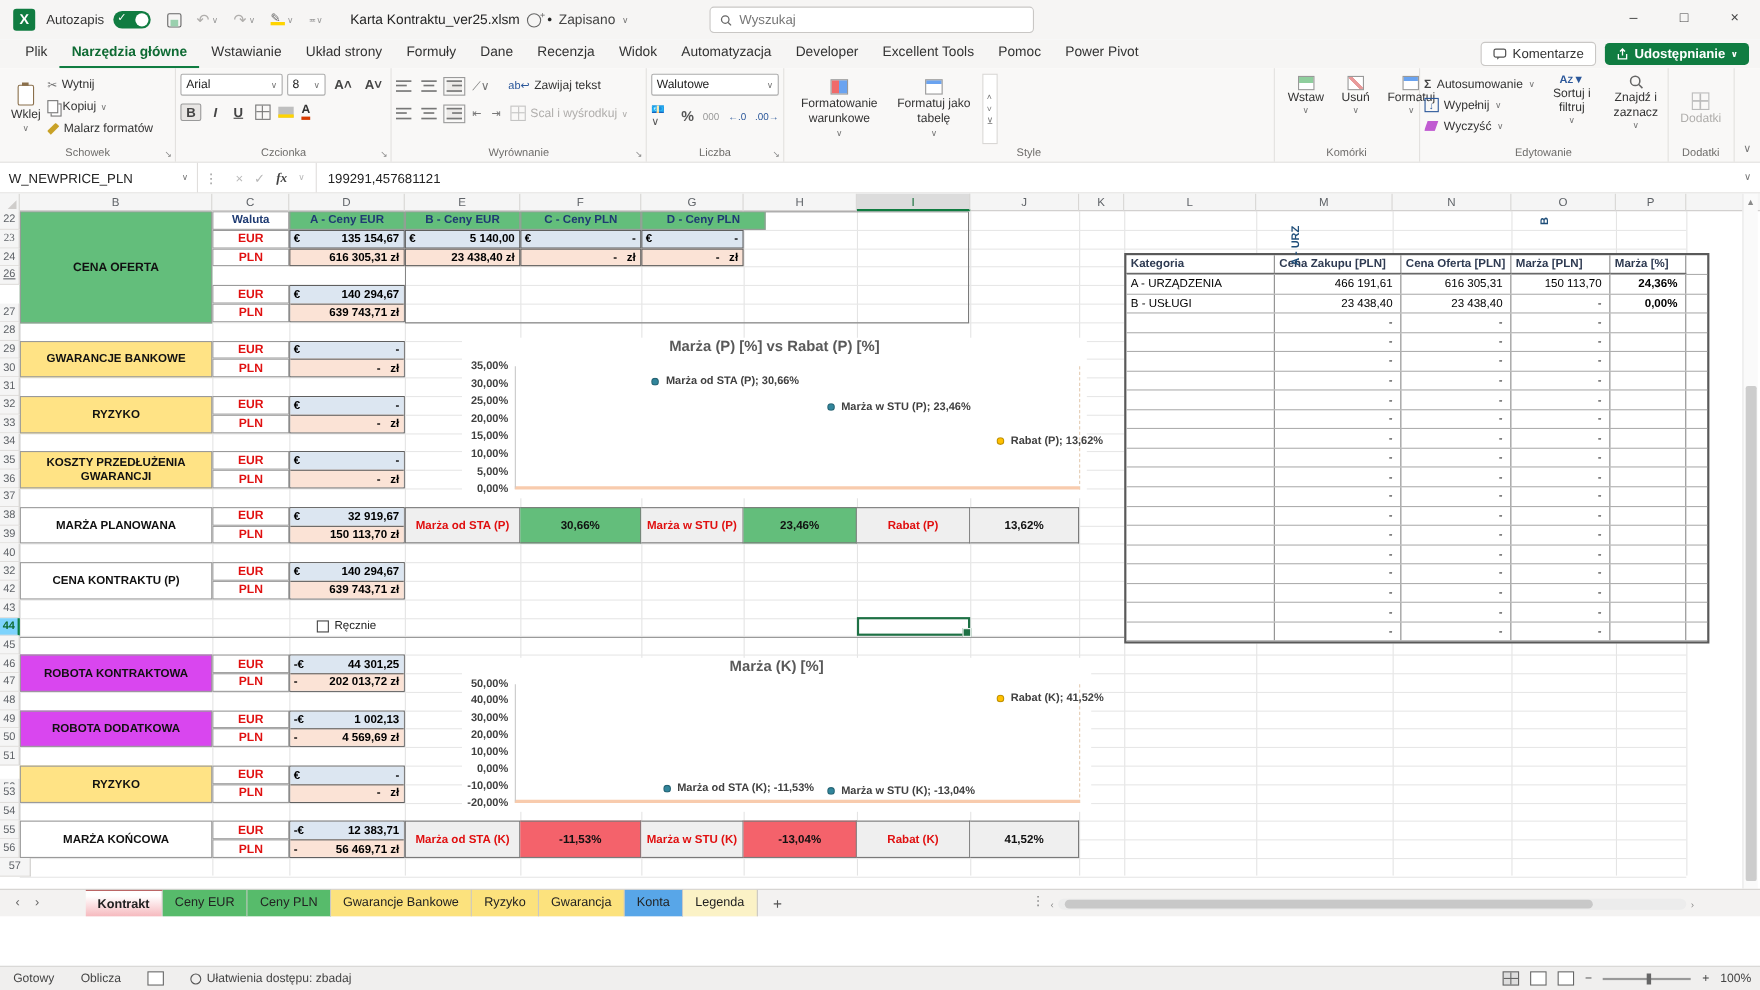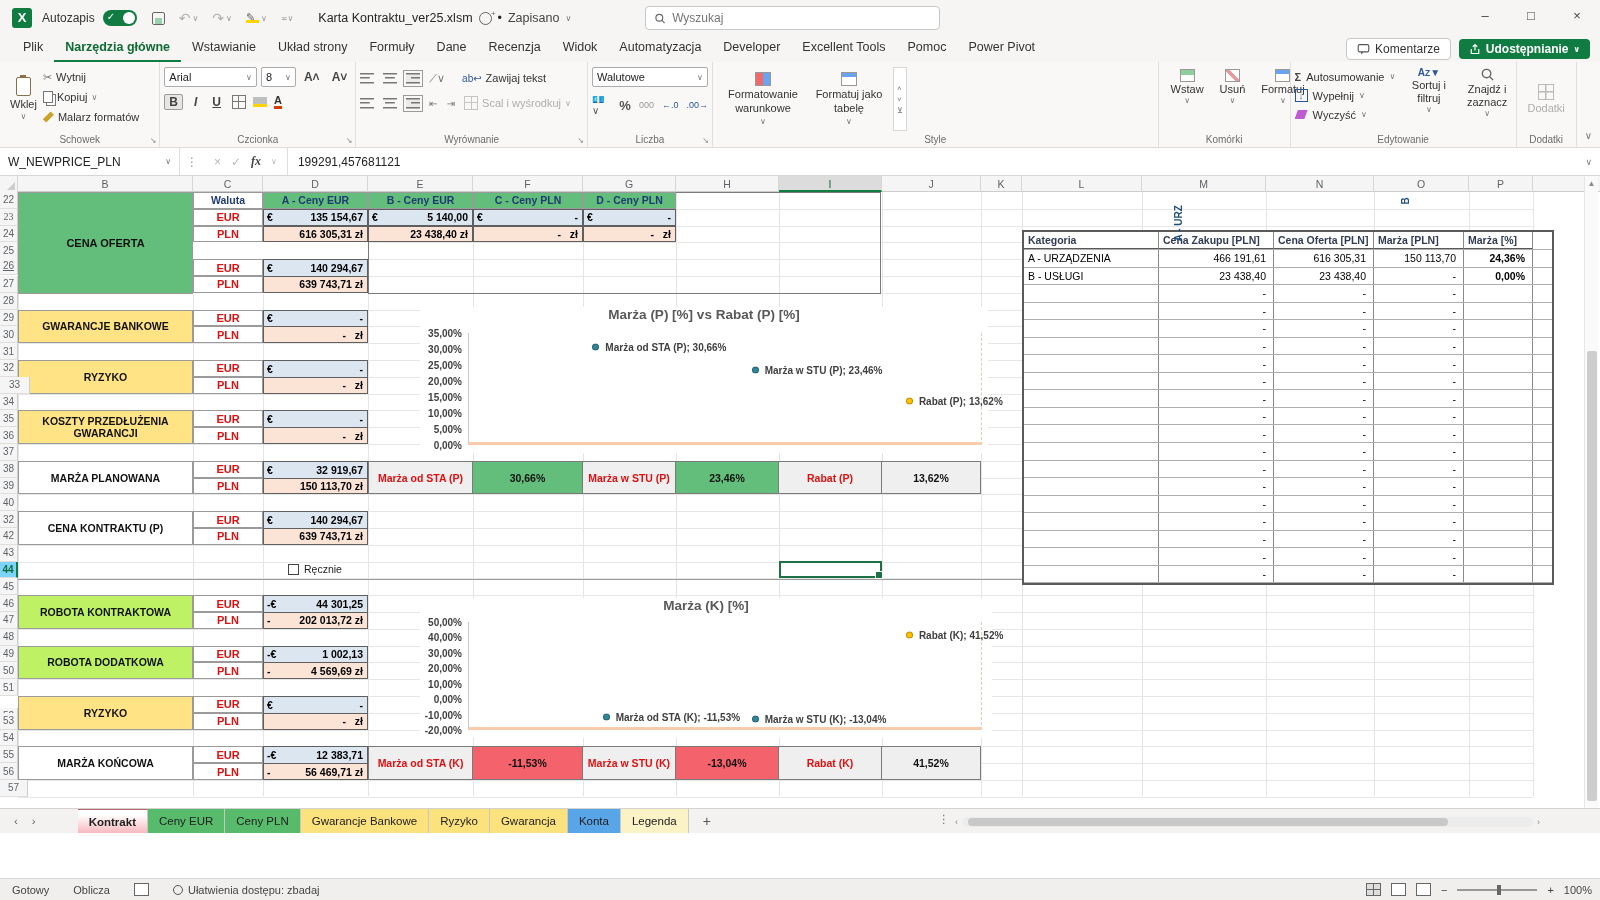--- a/index.html
+++ b/index.html
@@ -78,21 +78,21 @@
 .chcell.hl{background:#dcdcdc;border-bottom:2px solid #107c41;color:#0f6b34}
 .corner{position:absolute;left:0;top:0;width:18px;height:16px;border-right:1px solid #d8d6d4;background:#f5f5f5}
 .corner:after{content:"";position:absolute;right:2px;bottom:2px;border-left:8px solid transparent;border-bottom:8px solid #cfcdcb}
 .rhcell{position:absolute;left:0;width:18px;font-size:10px;color:#5f6368;text-align:center;background:#f5f5f5;border-right:1px solid #cfcdcb;border-bottom:1px solid #e0dedc;display:flex;align-items:center;justify-content:center}
 .rhcell.hl{background:#7dd3fc;color:#0f6b34;font-weight:700;border-right:2px solid #107c41}
 .gline-v{position:absolute;width:1px;background:#e4e4e4}
 .gline-h{position:absolute;height:1px;background:#e7e7e7}
 .cell{position:absolute;display:flex;align-items:center;justify-content:center;font-size:10.5px;color:#111}
 .cell.b{font-weight:700}
 .tone-yellow{background:#ffe385;border:1px solid #9a9a9a}
-.tone-red{background:#bef264;border:1px solid #9a9a9a}
+.tone-red{background:#d946ef;border:1px solid #9a9a9a}
 .tone-white{background:#fff;border:1px solid #9a9a9a}
 .unitcell{background:#fff;border:1px solid #9a9a9a;color:#e01010;font-weight:700;font-size:11px}
 .valbox{position:absolute;border:1px solid #5f5f5f;background:#fff}
 .vrow{position:relative;width:100%;height:50%;display:flex;align-items:center;font-weight:700;font-size:10.5px}
 .vrow .cur{position:absolute;left:3px}
 .vrow .vv{position:absolute;right:4px}
 .vrow.eur{background:#dce6f1}
 .vrow.pln{background:#fbe3d6;border-top:1px solid #5f5f5f}
 .greenhdr{background:#63be7b;border:1px solid #9a9a9a;color:#1f3b73;font-weight:700;font-size:10.5px}
 .bandcell{position:absolute;display:flex;align-items:center;justify-content:center;font-weight:700;font-size:10.5px;border:1px solid #7a7a7a;border-left:none}
@@ -474,21 +474,21 @@
     <div class="outline-rect" style="left:368px;top:16px;width:513px;height:102px"></div>
     <div class="thickline" style="left:18px;top:403px;width:1515px"></div>
 
     <div id="offerBlock">
         <div style="position: absolute; left: 18px; top: 16px; width: 350px; height: 102px; background: rgb(255, 255, 255);"></div>
         <div class="cell b" style="position: absolute; left: 18px; top: 16px; width: 175px; height: 102px; background: rgb(99, 190, 123); border: 1px solid rgb(154, 154, 154); font-size: 11px;">CENA OFERTA</div>
         <div class="cell b" style="position: absolute; left: 193px; top: 16px; width: 70px; height: 16.8px; background: rgb(255, 255, 255); border: 1px solid rgb(154, 154, 154); color: rgb(31, 59, 115);">Waluta</div>
         <div class="cell greenhdr" style="position: absolute; left: 263px; top: 16px; width: 105px; height: 16.8px;">A - Ceny EUR</div>
         <div class="cell greenhdr" style="position: absolute; left: 368px; top: 16px; width: 105px; height: 16.8px;">B - Ceny EUR</div>
         <div class="cell greenhdr" style="position: absolute; left: 473px; top: 16px; width: 110px; height: 16.8px;">C - Ceny PLN</div>
-        <div class="cell greenhdr" style="position: absolute; left: 583px; top: 16px; width: 93px; height: 16.8px;">D - Ceny PLN</div>
+        <div class="cell greenhdr" style="position: absolute; left: 583px; top: 16px; width: 113px; height: 16.8px;">D - Ceny PLN</div>
         <div class="cell unitcell" style="position: absolute; left: 193px; top: 32.8px; width: 70px; height: 16.8px;">EUR</div>
         <div class="cell unitcell" style="position: absolute; left: 193px; top: 49.6px; width: 70px; height: 16.8px;">PLN</div>
         <div class="vrow eur" style="position: absolute; left: 263px; top: 32.8px; width: 105px; height: 16.8px; border: 1px solid rgb(95, 95, 95);">
           <span class="cur">€</span>
           <span class="vv">135 154,67</span>
         </div>
         <div class="vrow eur" style="position: absolute; left: 368px; top: 32.8px; width: 105px; height: 16.8px; border: 1px solid rgb(95, 95, 95);">
           <span class="cur">€</span>
           <span class="vv">5 140,00</span>
         </div>
@@ -882,28 +882,28 @@
         <div class="chcell" style="position: absolute; left: 1142px; top: 0px; width: 124px; height: 16px;">M</div>
         <div class="chcell" style="position: absolute; left: 1266px; top: 0px; width: 108px; height: 16px;">N</div>
         <div class="chcell" style="position: absolute; left: 1374px; top: 0px; width: 95px; height: 16px;">O</div>
         <div class="chcell" style="position: absolute; left: 1469px; top: 0px; width: 64px; height: 16px;">P</div>
       </div>
     <div id="rowHdrs">
         <div class="rhcell" style="position: absolute; left: 0px; top: 16px; width: 18px; height: 16.8px;">22</div>
         <div class="rhcell" style="position: absolute; left: 0px; top: 32.8px; width: 18px; height: 16.8px; font-family: Liberation Serif, serif;">23</div>
         <div class="rhcell" style="position: absolute; left: 0px; top: 49.6px; width: 18px; height: 16.8px;">24</div>
         <div class="rhcell" style="position: absolute; left: 0px; top: 66.4px; width: 18px; height: 16.8px;">25</div>
-        <div class="rhcell" style="position: absolute; left: 0px; top: 82px; width: 18px; height: 16.8px; text-decoration: underline;">26</div>
+        <div class="rhcell" style="position: absolute; left: 0px; top: 66px; width: 18px; height: 16.8px; text-decoration: underline;">26</div>
         <div class="rhcell" style="position: absolute; left: 0px; top: 100px; width: 18px; height: 16.8px;">27</div>
         <div class="rhcell" style="position: absolute; left: 0px; top: 116.8px; width: 18px; height: 16.8px;">28</div>
         <div class="rhcell" style="position: absolute; left: 0px; top: 133.6px; width: 18px; height: 16.8px;">29</div>
         <div class="rhcell" style="position: absolute; left: 0px; top: 150.4px; width: 18px; height: 16.8px;">30</div>
         <div class="rhcell" style="position: absolute; left: 0px; top: 167.2px; width: 18px; height: 16.8px;">31</div>
         <div class="rhcell" style="position: absolute; left: 0px; top: 184px; width: 18px; height: 16.8px;">32</div>
-        <div class="rhcell" style="position: absolute; left: 0px; top: 200.8px; width: 30px; height: 16.8px;">33</div>
+        <div class="rhcell" style="position: absolute; left: 0px; top: 200.8px; width: 18px; height: 16.8px;">33</div>
         <div class="rhcell" style="position: absolute; left: 0px; top: 217.6px; width: 18px; height: 16.8px;">34</div>
         <div class="rhcell" style="position: absolute; left: 0px; top: 234.4px; width: 18px; height: 16.8px;">35</div>
         <div class="rhcell" style="position: absolute; left: 0px; top: 251.2px; width: 18px; height: 16.8px;">36</div>
         <div class="rhcell" style="position: absolute; left: 0px; top: 268px; width: 18px; height: 16.8px;">37</div>
         <div class="rhcell" style="position: absolute; left: 0px; top: 284.8px; width: 18px; height: 16.8px;">38</div>
         <div class="rhcell" style="position: absolute; left: 0px; top: 301.6px; width: 18px; height: 16.8px;">39</div>
         <div class="rhcell" style="position: absolute; left: 0px; top: 318.4px; width: 18px; height: 16.8px;">40</div>
         <div class="rhcell" style="position: absolute; left: 0px; top: 335.2px; width: 18px; height: 16.8px;">32</div>
         <div class="rhcell" style="position: absolute; left: 0px; top: 352px; width: 18px; height: 16.8px;">42</div>
         <div class="rhcell" style="position: absolute; left: 0px; top: 368.8px; width: 18px; height: 16.8px;">43</div>

